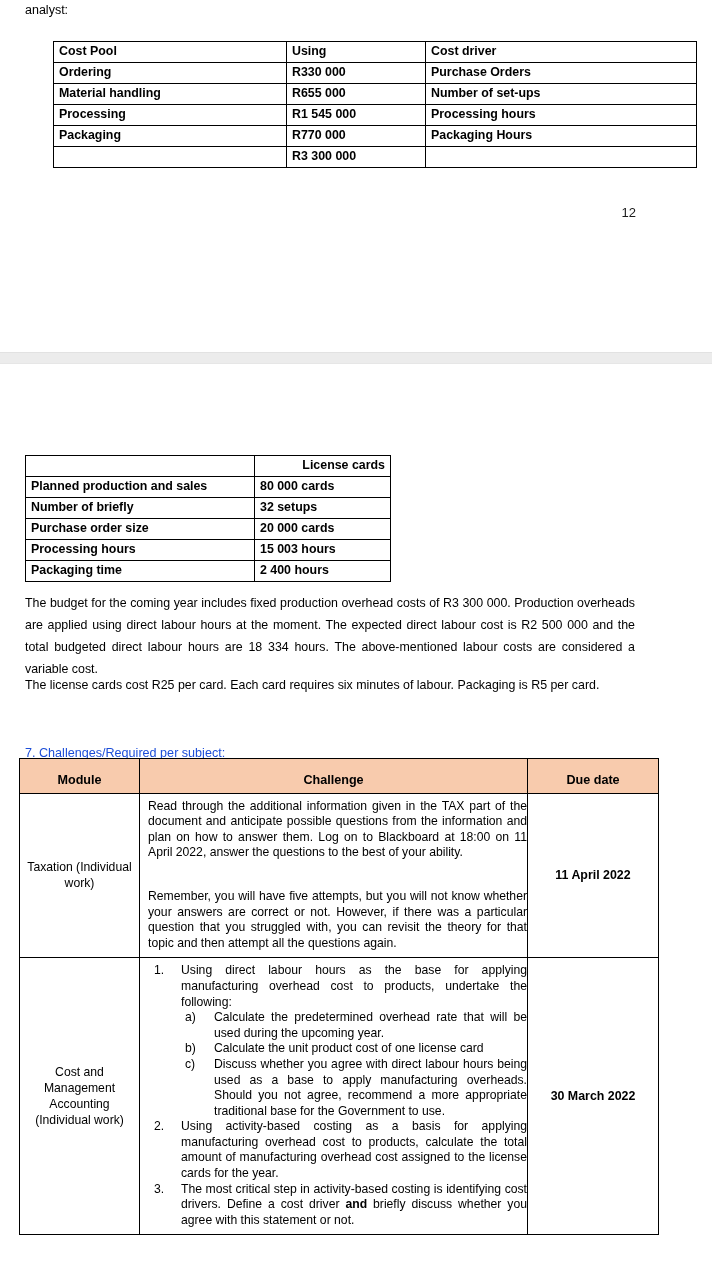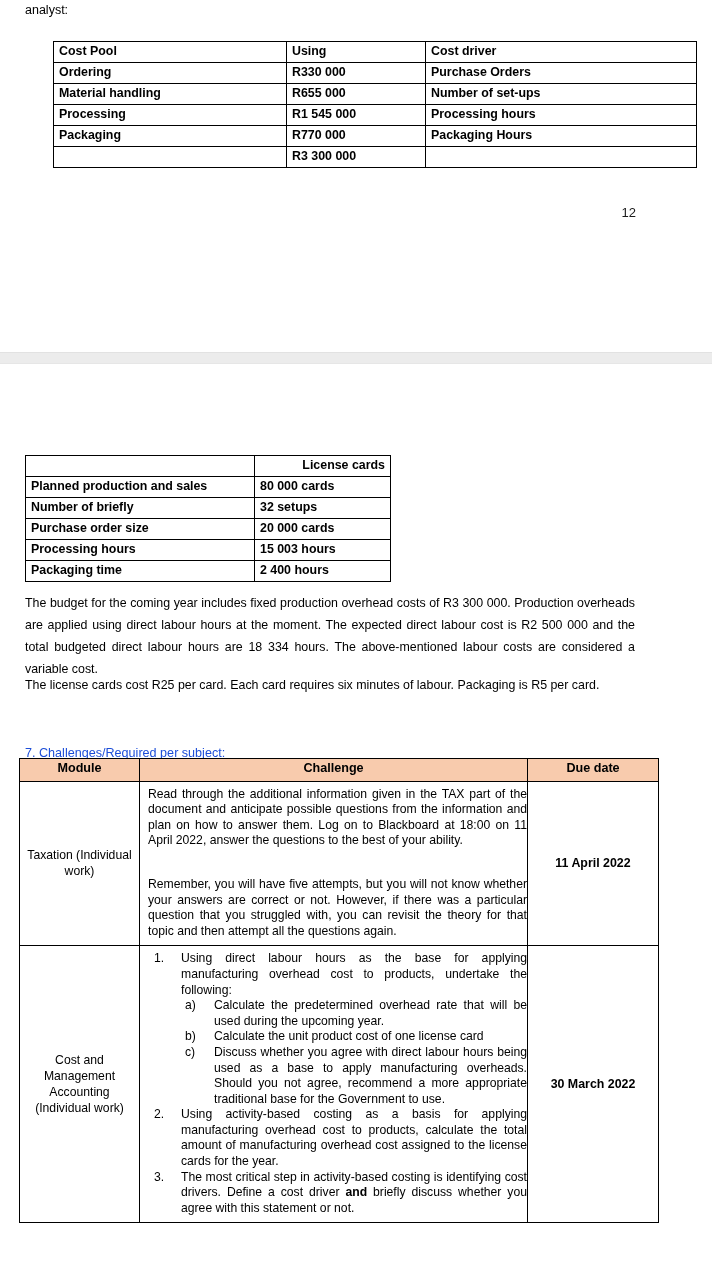--- a/index.html
+++ b/index.html
@@ -138,21 +138,21 @@
   #challenges-table td {
     border: 1px solid #000000;
     vertical-align: top;
     line-height: 15.6px;
   }
   #challenges-table thead th {
     background: #f8cbad;
     text-align: center;
     font-weight: bold;
     font-size: 12.6px;
-    padding: 2px 4px 4px 4px;
+    padding: 14px 4px 4px 4px;
   }
   #challenges-table .col-module { width: 111px; }
   #challenges-table .col-challenge { width: 379px; }
   #challenges-table .col-due { width: 122px; margin-top: 11px; }
 
   #challenges-table td.module-cell {
     text-align: center;
     vertical-align: middle;
     padding: 12px 6px;
     font-size: 12.2px;

